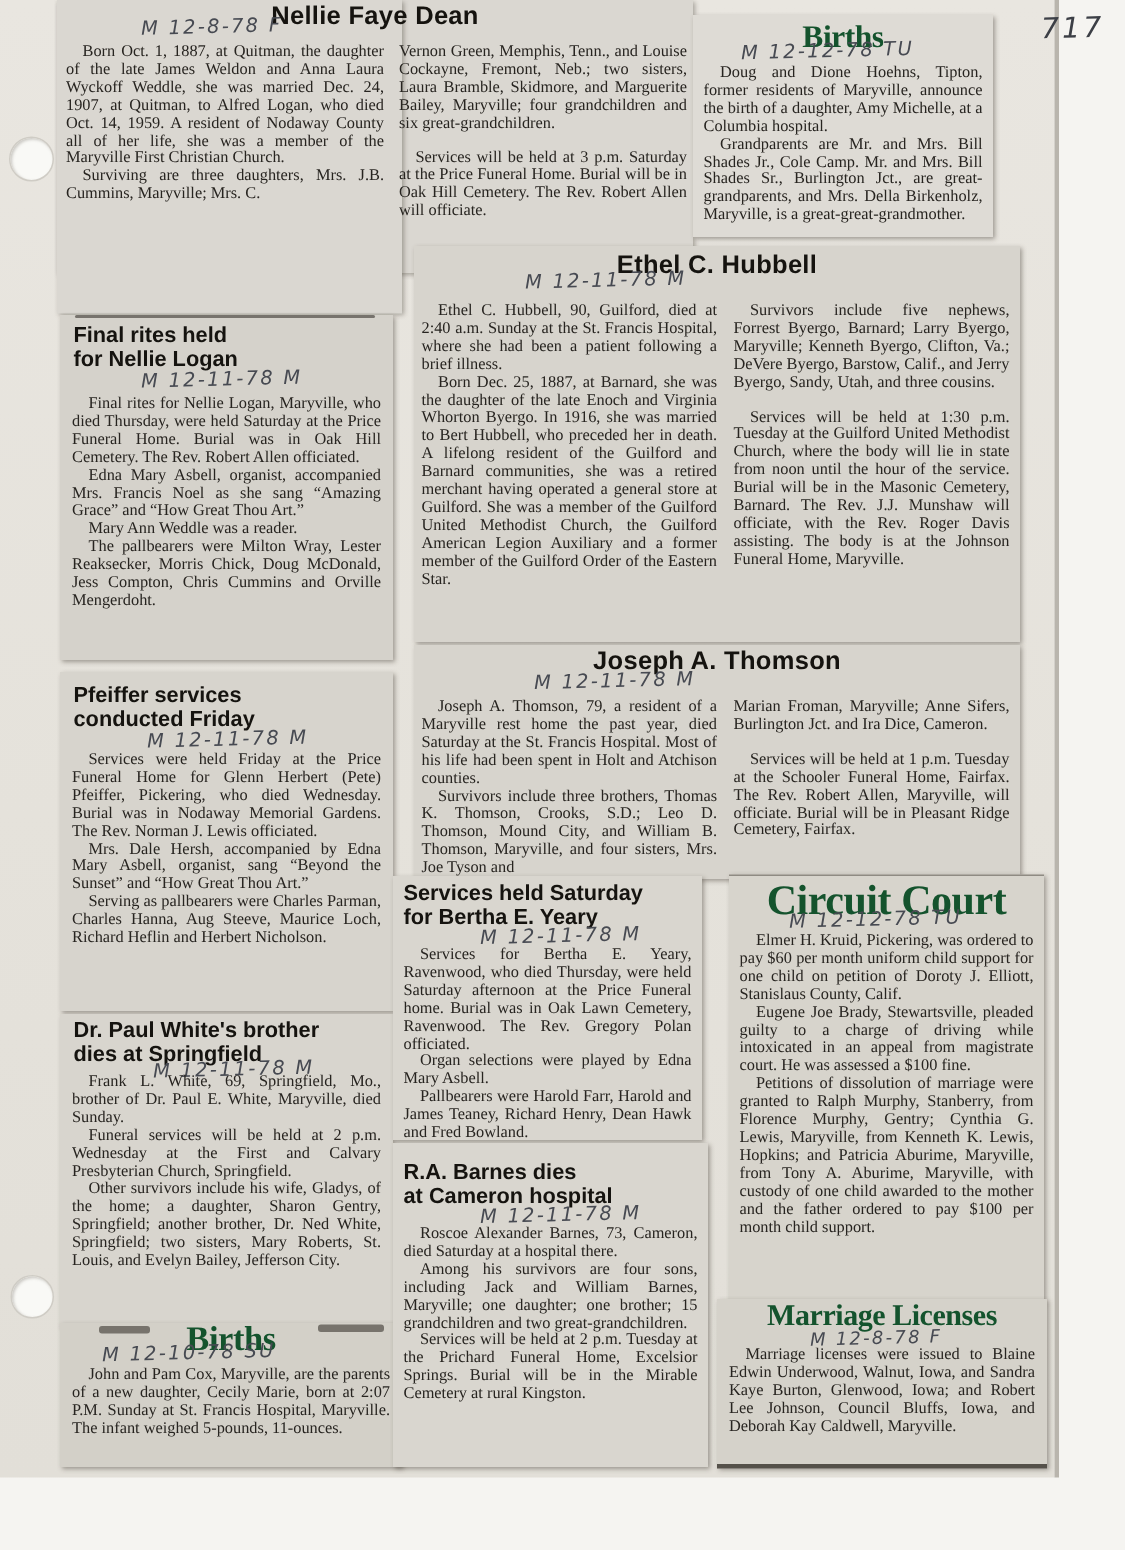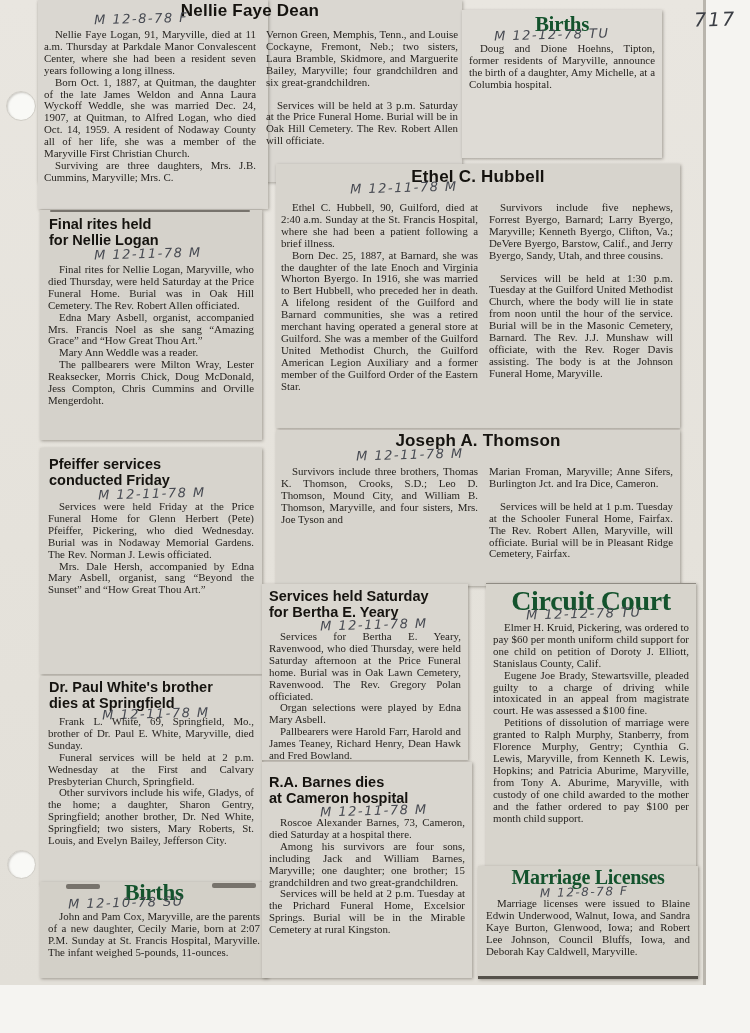--- a/index.html
+++ b/index.html
@@ -63,36 +63,36 @@
   <div class="hole" style="left:6px;top:91px;width:28px;height:28px;"></div>
   <div class="hole" style="left:7px;top:850px;width:27px;height:27px;"></div>
 
   <article class="clip" style="left:38px;top:0;width:424px;height:209px;background:transparent;box-shadow:none;">
     <div class="paper" style="left:0;top:0;width:424px;height:182px;"></div>
     <div class="paper" style="left:0;top:0;width:230px;height:209px;"></div>
     <h2 class="h-lg" style="top:1px;">Nellie Faye Dean</h2>
     <div class="hand" style="left:56px;top:11px;">M 12-8-78 F</div>
     <div class="cols" style="left:6px;top:29px;gap:10px;">
       <div class="news" style="width:212px;">
-        <p>Nellie Faye Logan, 91, Maryville, died at 11 a.m. Thursday at Parkdale Manor Convalescent Center, where she had been a resident seven years following a long illness.</p>
         <p>Born Oct. 1, 1887, at Quitman, the daughter of the late James Weldon and Anna Laura Wyckoff Weddle, she was married Dec. 24, 1907, at Quitman, to Alfred Logan, who died Oct. 14, 1959. A resident of Nodaway County all of her life, she was a member of the Maryville First Christian Church.</p>
         <p>Surviving are three daughters, Mrs. J.B. Cummins, Maryville; Mrs. C.</p>
       </div>
       <div class="news" style="width:192px;">
         <p class="noind">Vernon Green, Memphis, Tenn., and Louise Cockayne, Fremont, Neb.; two sisters, Laura Bramble, Skidmore, and Marguerite Bailey, Maryville; four grandchildren and six great-grandchildren.</p>
         <p class="gap">Services will be held at 3 p.m. Saturday at the Price Funeral Home. Burial will be in Oak Hill Cemetery. The Rev. Robert Allen will officiate.</p>
       </div>
     </div>
   </article>
 
   <article class="clip" style="left:462px;top:10px;width:200px;height:148px;background:#dedbd5;">
     <h2 class="h-serif" style="top:2px;font-size:21px;">Births</h2>
     <div class="hand" style="left:32px;top:17px;">M 12-12-78 TU</div>
     <div class="news abs" style="left:7px;top:33px;width:186px;">
       <p>Doug and Dione Hoehns, Tipton, former residents of Maryville, announce the birth of a daughter, Amy Michelle, at a Columbia hospital.</p>
+      <p>Grandparents are Mr. and Mrs. Bill Shades Jr., Cole Camp. Mr. and Mrs. Bill Shades Sr., Burlington Jct., are great-grandparents, and Mrs. Della Birkenholz, Maryville, is a great-great-grandmother.</p>
     </div>
   </article>
 
   <article class="clip" style="left:276px;top:164px;width:404px;height:264px;background:#d7d4cd;">
     <h2 class="h-lg" style="top:3px;">Ethel C. Hubbell</h2>
     <div class="hand" style="left:74px;top:16px;">M 12-11-78 M</div>
     <div class="cols" style="left:5px;top:38px;gap:11px;">
       <div class="news" style="width:197px;">
         <p>Ethel C. Hubbell, 90, Guilford, died at 2:40 a.m. Sunday at the St. Francis Hospital, where she had been a patient following a brief illness.</p>
         <p>Born Dec. 25, 1887, at Barnard, she was the daughter of the late Enoch and Virginia Whorton Byergo. In 1916, she was married to Bert Hubbell, who preceded her in death. A lifelong resident of the Guilford and Barnard communities, she was a retired merchant having operated a general store at Guilford. She was a member of the Guilford United Methodist Church, the Guilford American Legion Auxiliary and a former member of the Guilford Order of the Eastern Star.</p>
@@ -102,20 +102,21 @@
         <p class="gap">Services will be held at 1:30 p.m. Tuesday at the Guilford United Methodist Church, where the body will lie in state from noon until the hour of the service. Burial will be in the Masonic Cemetery, Barnard. The Rev. J.J. Munshaw will officiate, with the Rev. Roger Davis assisting. The body is at the Johnson Funeral Home, Maryville.</p>
       </div>
     </div>
   </article>
 
   <article class="clip" style="left:276px;top:430px;width:404px;height:156px;background:#d7d4cd;">
     <h2 class="h-lg" style="top:1px;">Joseph A. Thomson</h2>
     <div class="hand" style="left:80px;top:17px;">M 12-11-78 M</div>
     <div class="cols" style="left:5px;top:36px;gap:11px;">
       <div class="news" style="width:197px;">
+        <p>Joseph A. Thomson, 79, a resident of a Maryville rest home the past year, died Saturday at the St. Francis Hospital. Most of his life had been spent in Holt and Atchison counties.</p>
         <p>Survivors include three brothers, Thomas K. Thomson, Crooks, S.D.; Leo D. Thomson, Mound City, and William B. Thomson, Maryville, and four sisters, Mrs. Joe Tyson and</p>
       </div>
       <div class="news" style="width:184px;">
         <p class="noind">Marian Froman, Maryville; Anne Sifers, Burlington Jct. and Ira Dice, Cameron.</p>
         <p class="gap">Services will be held at 1 p.m. Tuesday at the Schooler Funeral Home, Fairfax. The Rev. Robert Allen, Maryville, will officiate. Burial will be in Pleasant Ridge Cemetery, Fairfax.</p>
       </div>
     </div>
   </article>
 
   <article class="clip" style="left:40px;top:210px;width:222px;height:230px;background:#d5d2cb;">
@@ -135,20 +136,21 @@
 
   <article class="clip" style="left:40px;top:448px;width:222px;height:226px;background:#d7d4cd;">
     <h3 class="h-sm abs" style="left:9px;top:8px;">
       <div>Pfeiffer services</div>
       <div>conducted Friday</div>
     </h3>
     <div class="hand" style="left:58px;top:38px;">M 12-11-78 M</div>
     <div class="news abs" style="left:8px;top:53px;width:206px;">
       <p>Services were held Friday at the Price Funeral Home for Glenn Herbert (Pete) Pfeiffer, Pickering, who died Wednesday. Burial was in Nodaway Memorial Gardens. The Rev. Norman J. Lewis officiated.</p>
       <p>Mrs. Dale Hersh, accompanied by Edna Mary Asbell, organist, sang “Beyond the Sunset” and “How Great Thou Art.”</p>
+      <p>Serving as pallbearers were Charles Parman, Charles Hanna, Aug Steeve, Maurice Loch, Richard Heflin and Herbert Nicholson.</p>
     </div>
   </article>
 
   <article class="clip" style="left:40px;top:676px;width:222px;height:208px;background:#d8d5ce;">
     <h3 class="h-sm abs" style="left:9px;top:3px;">
       <div>Dr. Paul White's brother</div>
       <div>dies at Springfield</div>
     </h3>
     <div class="hand" style="left:62px;top:30px;">M 12-11-78 M</div>
     <div class="news abs" style="left:8px;top:40px;width:206px;">

